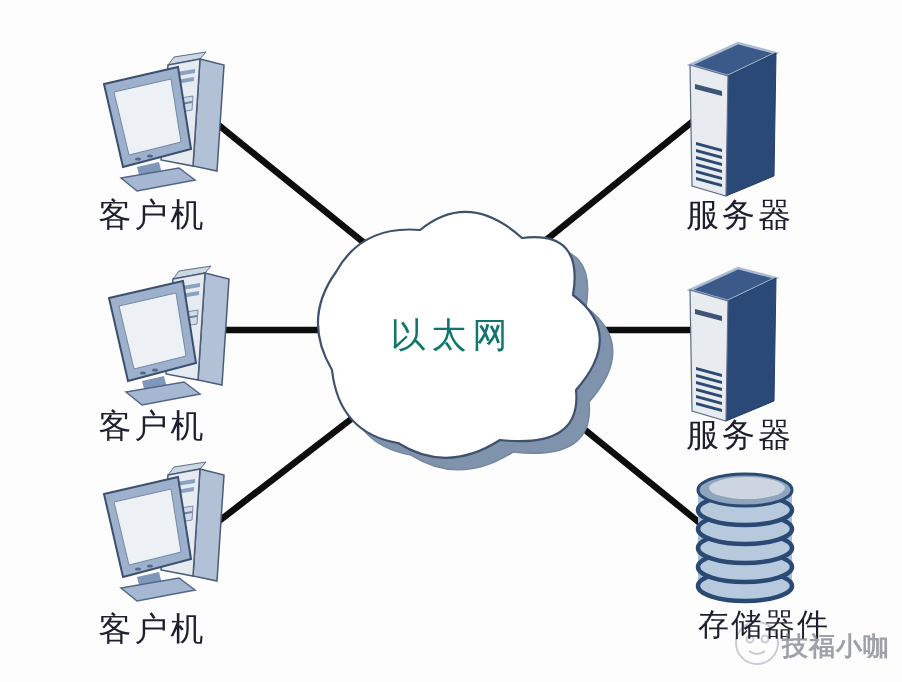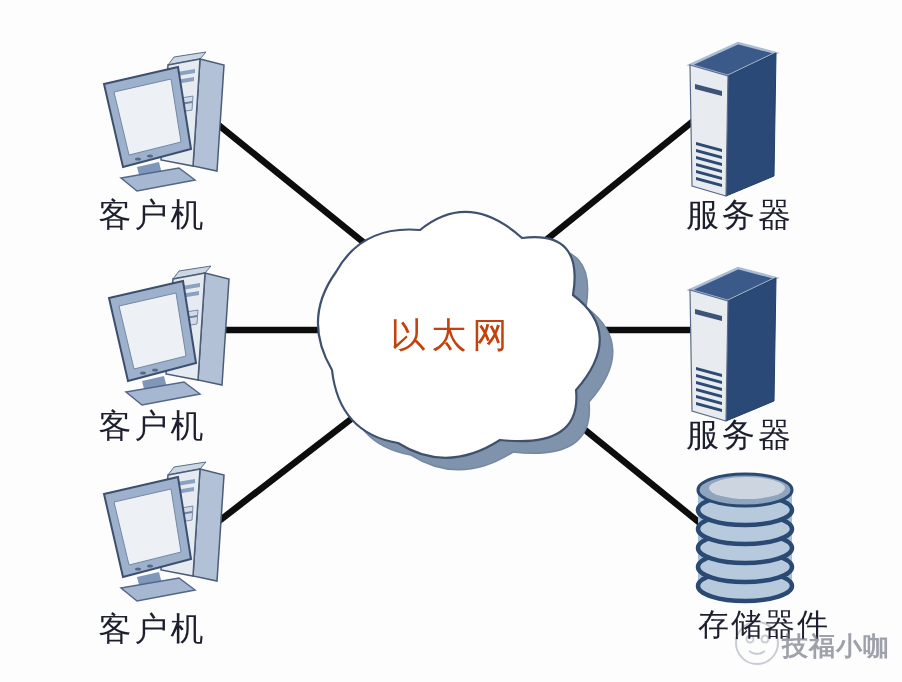--- a/index.html
+++ b/index.html
@@ -9,21 +9,21 @@
     font-family:"Liberation Serif","DejaVu Serif",serif;
   }
   .art{position:absolute;left:0;top:0;width:902px;height:682px;}
   .node-label{
     position:absolute;text-align:center;
     font-size:33px;letter-spacing:3px;color:#1d1f2e;font-weight:400;
     white-space:nowrap;
   }
   .cloud-label{
     position:absolute;left:352px;top:312px;width:200px;text-align:center;
-    font-size:35px;letter-spacing:6px;color:#c2410c;
+    font-size:35px;letter-spacing:6px;color:#0f766e;
   }
   .lbl-c1{left:75px;top:193px;width:155px;}
   .lbl-c2{left:75px;top:404px;width:155px;}
   .lbl-c3{left:75px;top:607px;width:155px;}
   .lbl-s1{left:660px;top:193px;width:160px;}
   .lbl-s2{left:660px;top:413px;width:160px;}
   .lbl-st{left:684px;top:604px;width:160px;font-size:31px;letter-spacing:2px;}
   .watermark-text{
     position:absolute;left:782px;top:629px;
     font-size:26px;letter-spacing:1px;color:#767b87;opacity:0.7;

